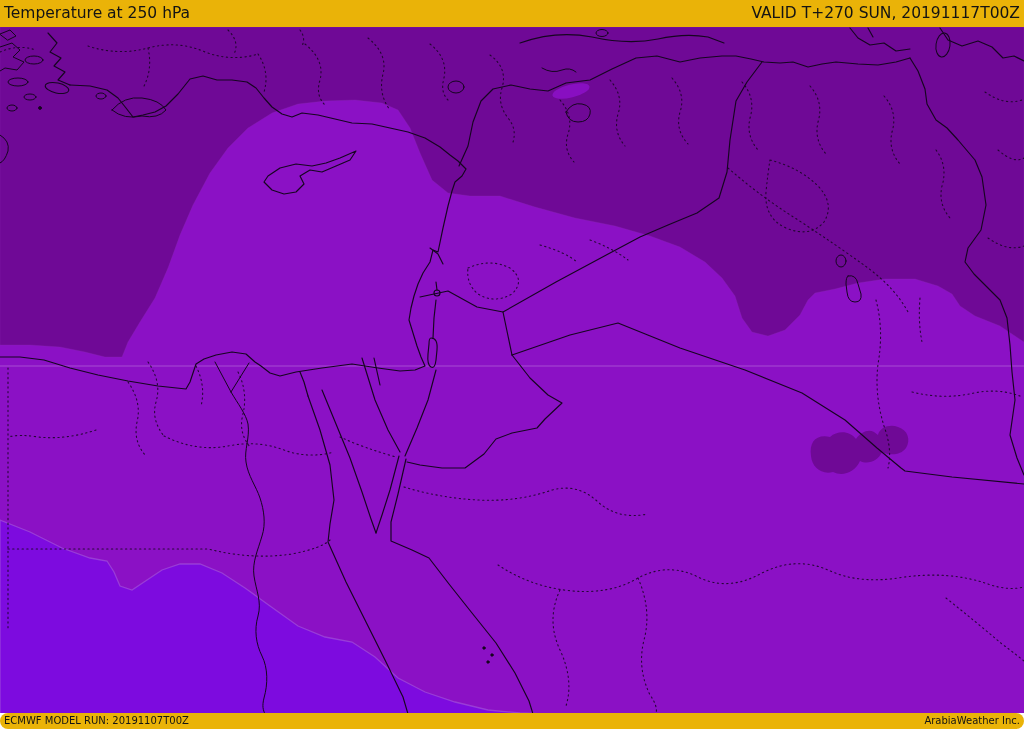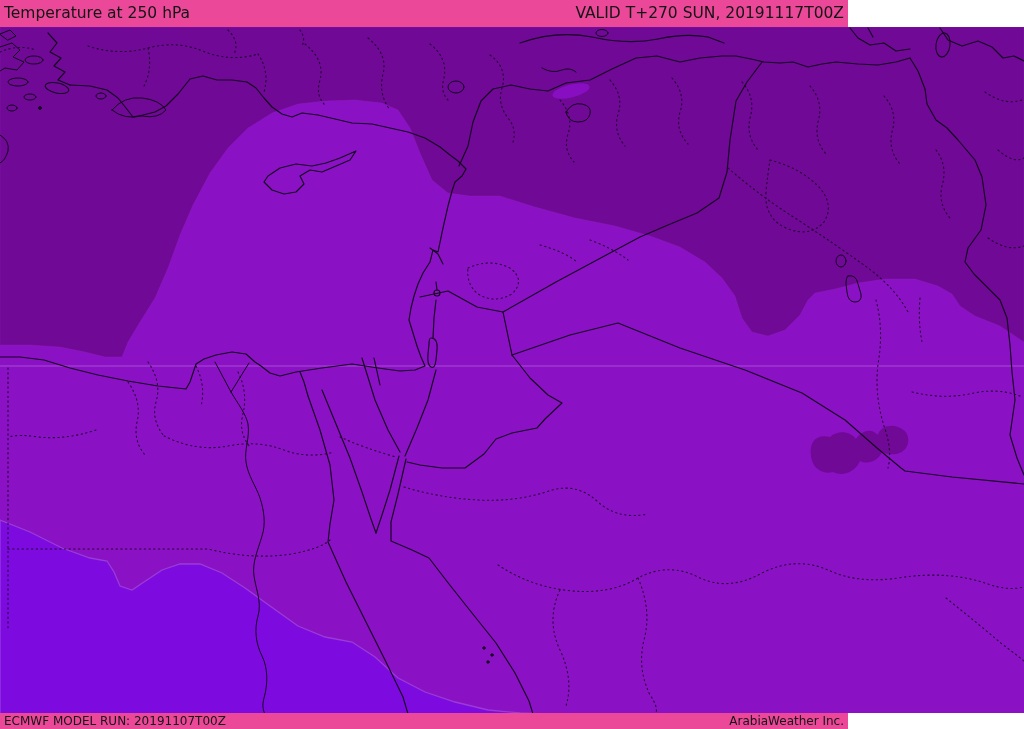--- a/index.html
+++ b/index.html
@@ -1,19 +1,19 @@
 <!DOCTYPE html>
 <html><head>
 <meta charset="utf-8">
 <style>
   html,body{margin:0;padding:0;background:#fff;}
   #frame{position:relative;width:1024px;height:729px;overflow:hidden;font-family:"DejaVu Sans","Liberation Sans",sans-serif;}
-  .chrome{position:absolute;left:0;width:848px;background:#ec4899;color:#141414;display:flex;justify-content:space-between;align-items:center;box-sizing:border-box;}
+  .chrome{position:absolute;left:0;width:1024px;background:#eab308;color:#141414;display:flex;justify-content:space-between;align-items:center;box-sizing:border-box;}
   #topbar{top:0;height:27px;font-size:15.5px;padding:0 4px;}
-  #botbar{top:713px;height:16px;font-size:12px;padding:0 4px;}
+  #botbar{top:713px;height:16px;font-size:10px;padding:0 4px;border-radius:8px;}
   .lbl{white-space:nowrap;line-height:1;}
   #mapsvg{position:absolute;top:27px;left:0;}
 </style>
 </head>
 <body>
 
 <div id="frame">
 
   <div id="topbar" class="chrome">
     <span class="lbl">Temperature at 250 hPa</span>

